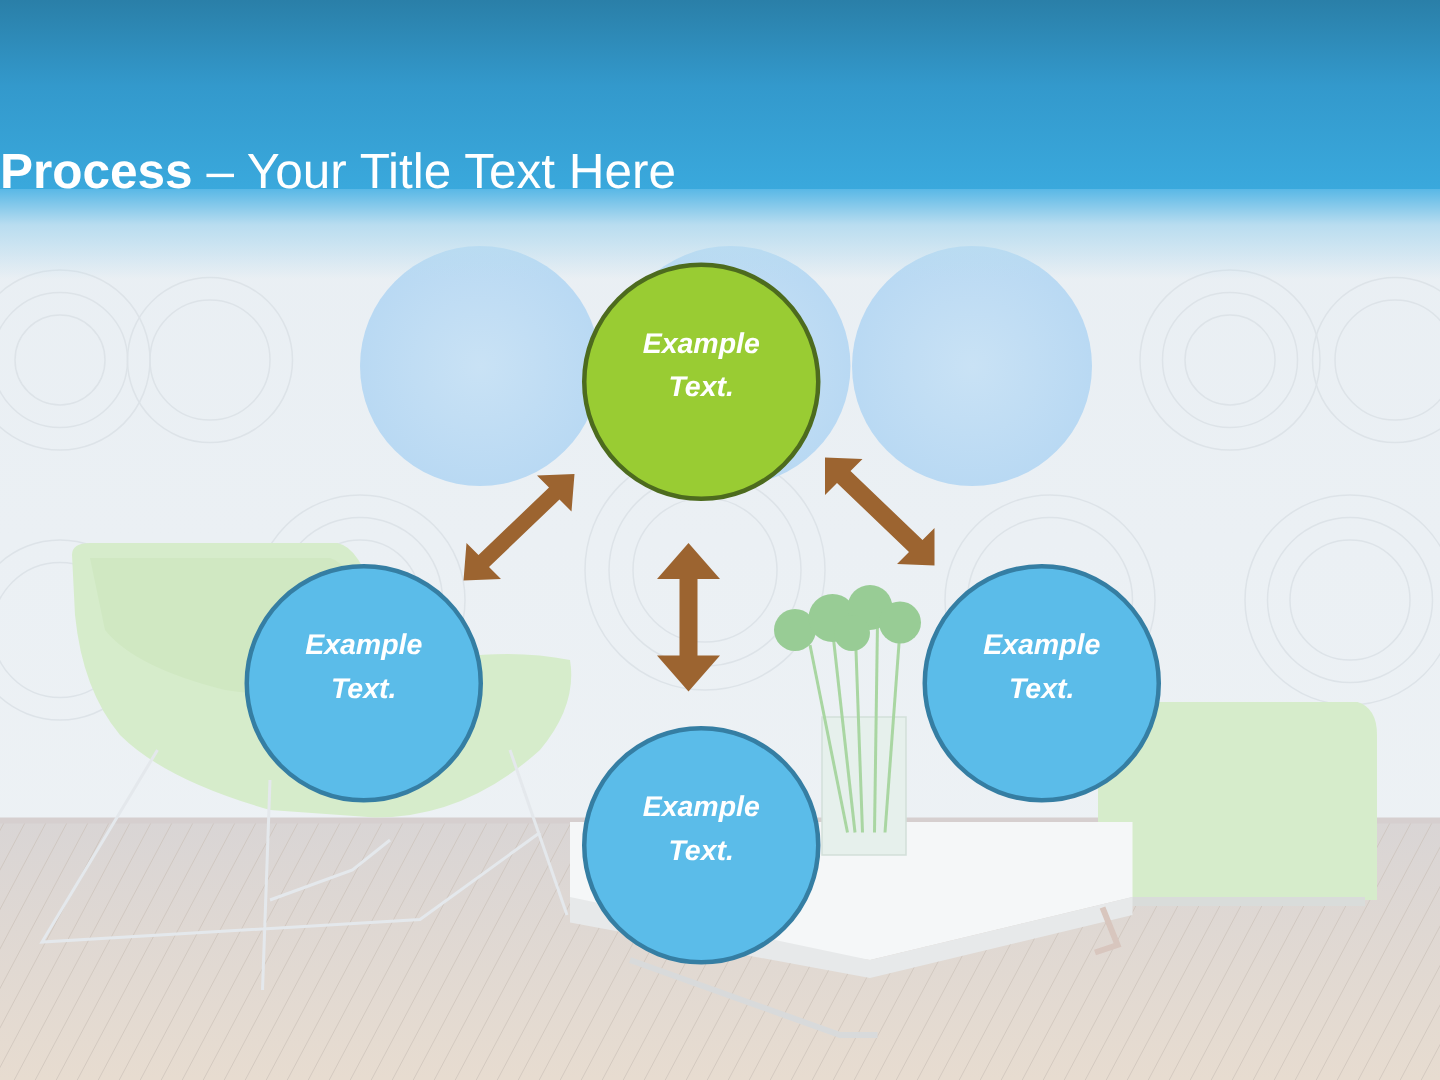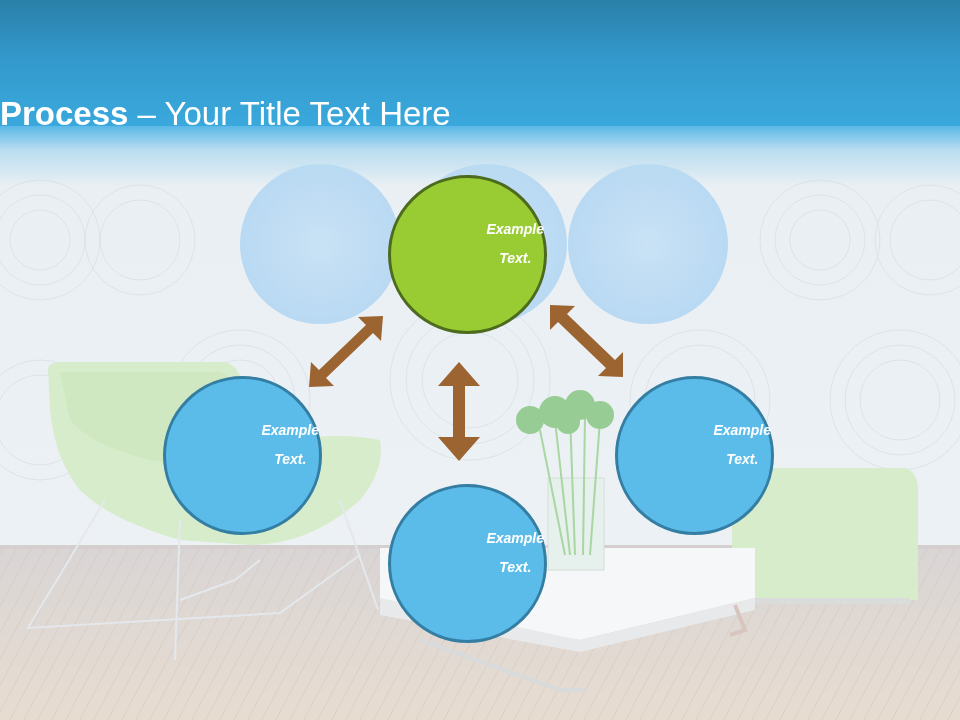--- a/index.html
+++ b/index.html
@@ -5,21 +5,21 @@
     html, body { margin: 0; padding: 0; }
     body { width: 960px; height: 720px; overflow: hidden; position: relative; font-family: "Liberation Sans", "DejaVu Sans", sans-serif; background: #eef2f5; }
     .slide { position: absolute; left: 0; top: 0; width: 960px; height: 720px; overflow: hidden; }
     .bg { position: absolute; left: 0; top: 0; width: 960px; height: 720px; }
     .header { position: absolute; left: 0; top: 0; width: 960px; height: 128px;
       background: linear-gradient(to bottom, #2a7fa8 0%, #3399cc 45%, #3aa9dd 100%); }
     .header-fade { position: absolute; left: 0; top: 126px; width: 960px; height: 60px;
       background: linear-gradient(to bottom, #59b8e6 0%, #b9ddf0 40%, rgba(236,242,246,0) 100%); }
     .title { position: absolute; left: 0; top: 52px; width: 960px; text-align: left; color: #ffffff; font-size: 33px; line-height: 44px; white-space: nowrap; margin-top: 40px; }
     .title .bold { font-weight: bold; }
-    .node { position: absolute; border-radius: 50%; box-sizing: border-box; display: flex; flex-direction: column; align-items: flex-end; justify-content: center; color: #ffffff; font-weight: bold; font-style: italic; font-size: 14px; line-height: 29px; text-align: center; }
+    .node { position: absolute; border-radius: 50%; box-sizing: border-box; display: flex; flex-direction: column; align-items: center; justify-content: center; color: #ffffff; font-weight: bold; font-style: italic; font-size: 19px; line-height: 29px; text-align: center; }
     .node.blue { background: #5bbce9; border: 3px solid #357ea3; }
     .node.green { background: #99cc33; border: 3px solid #4d6b1e; }
     .node span { display: block; }
     .node .inner { margin-top: -22px; }
     .arrows { position: absolute; left: 0; top: 0; width: 960px; height: 720px; pointer-events: none; }
   </style>
 </head>
 <body>
 
 <div class="slide">

